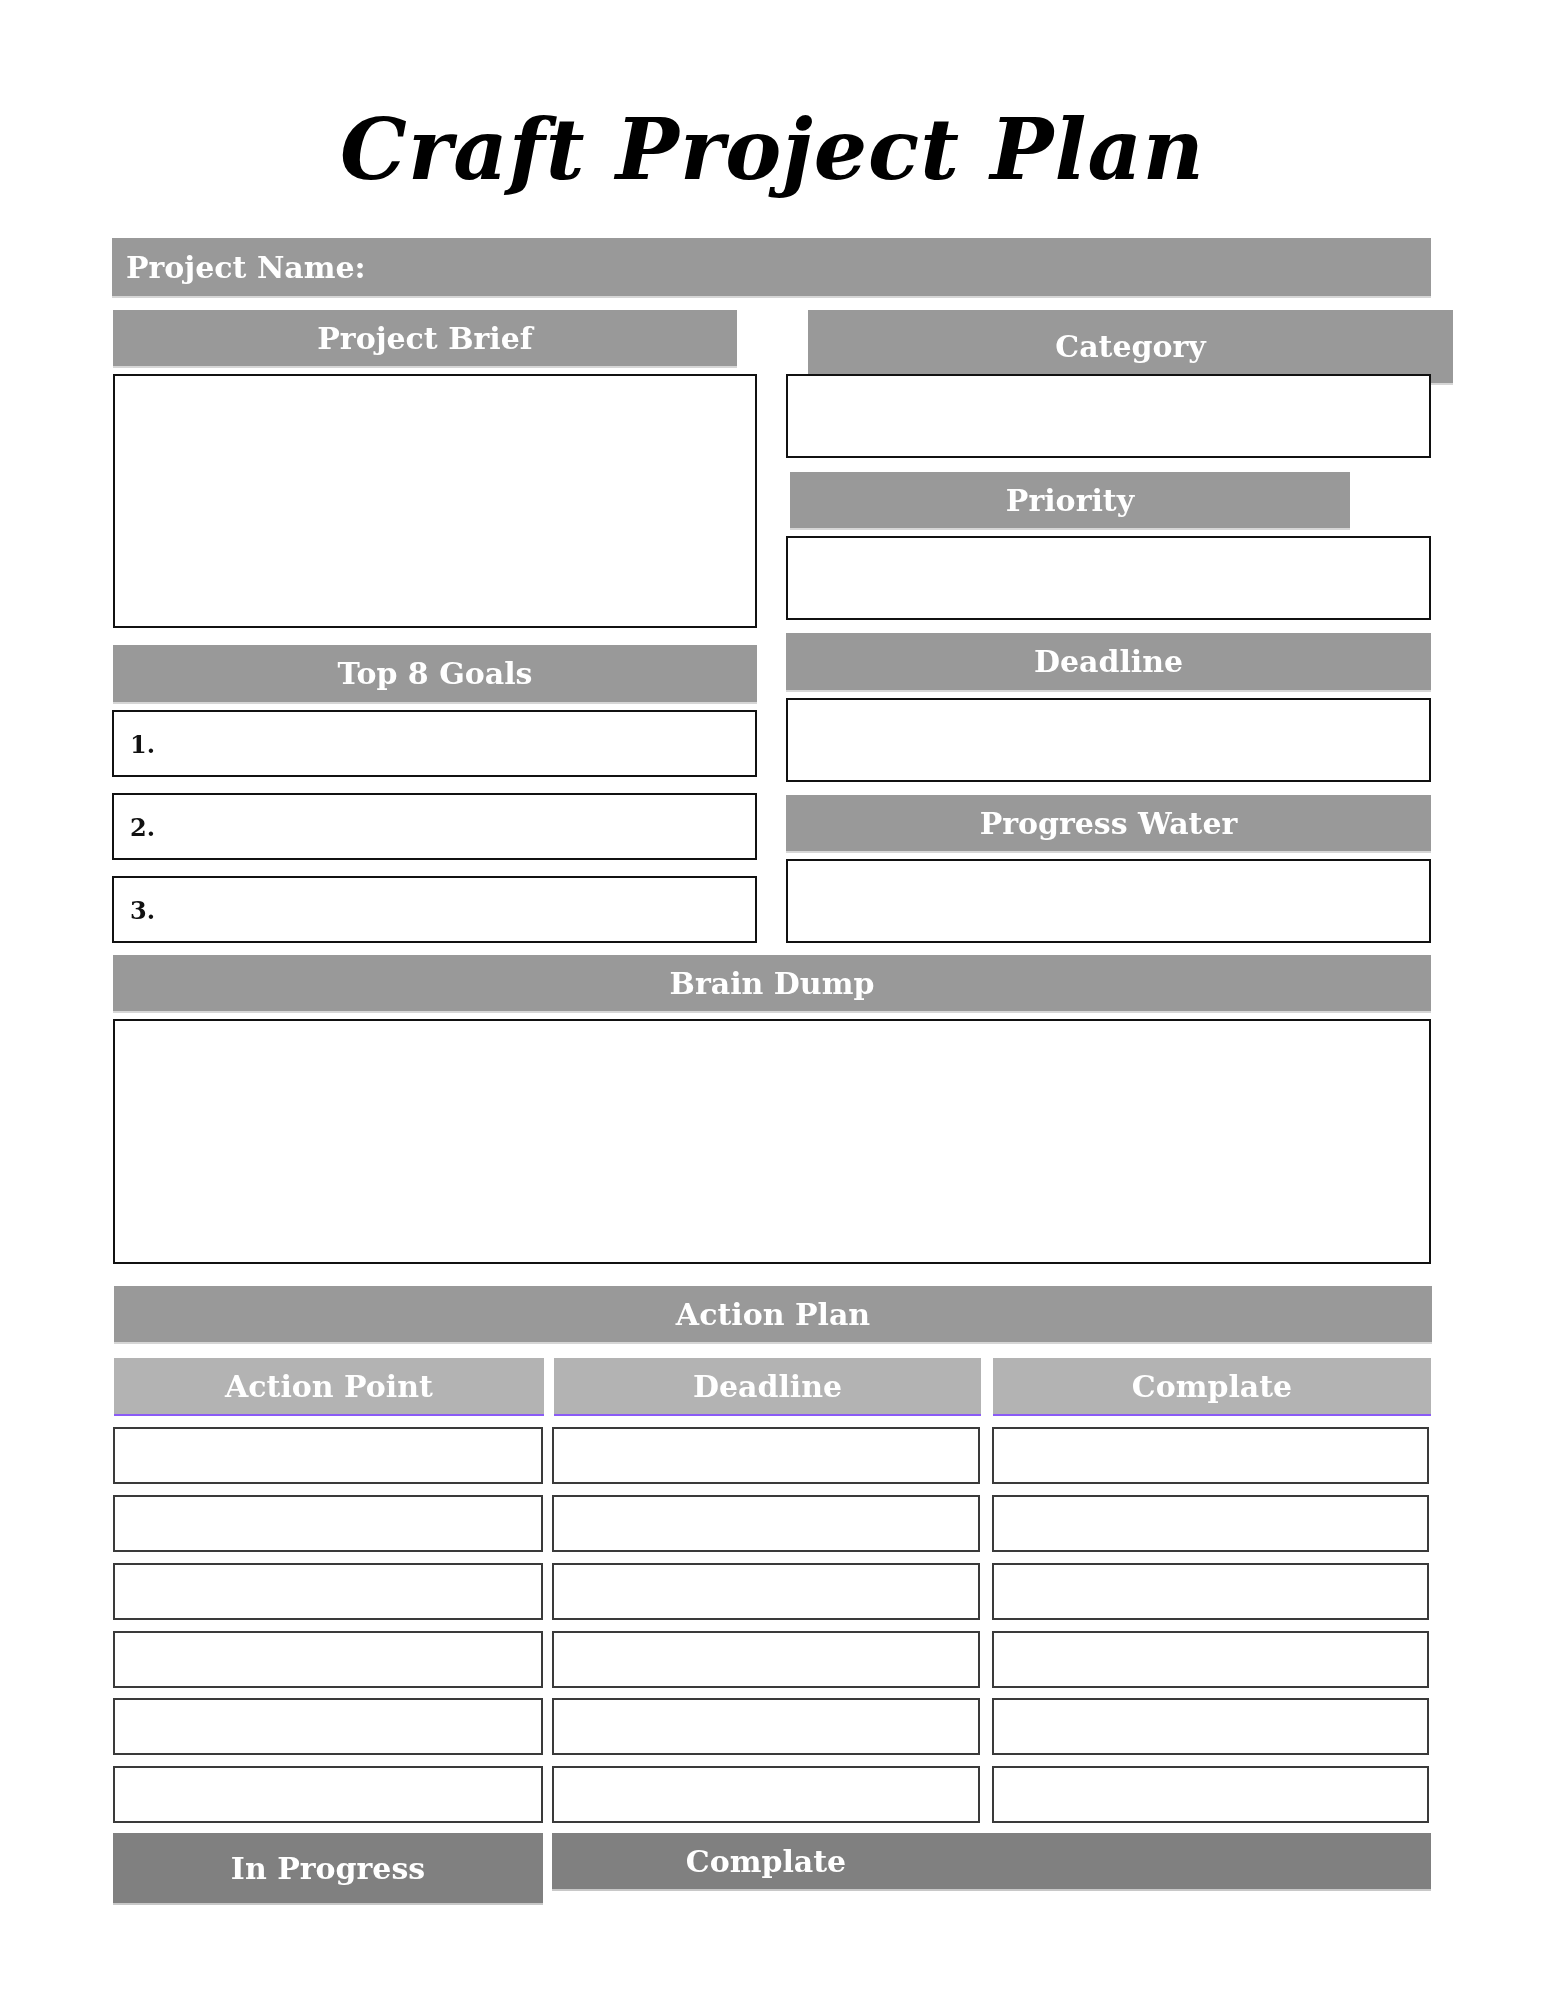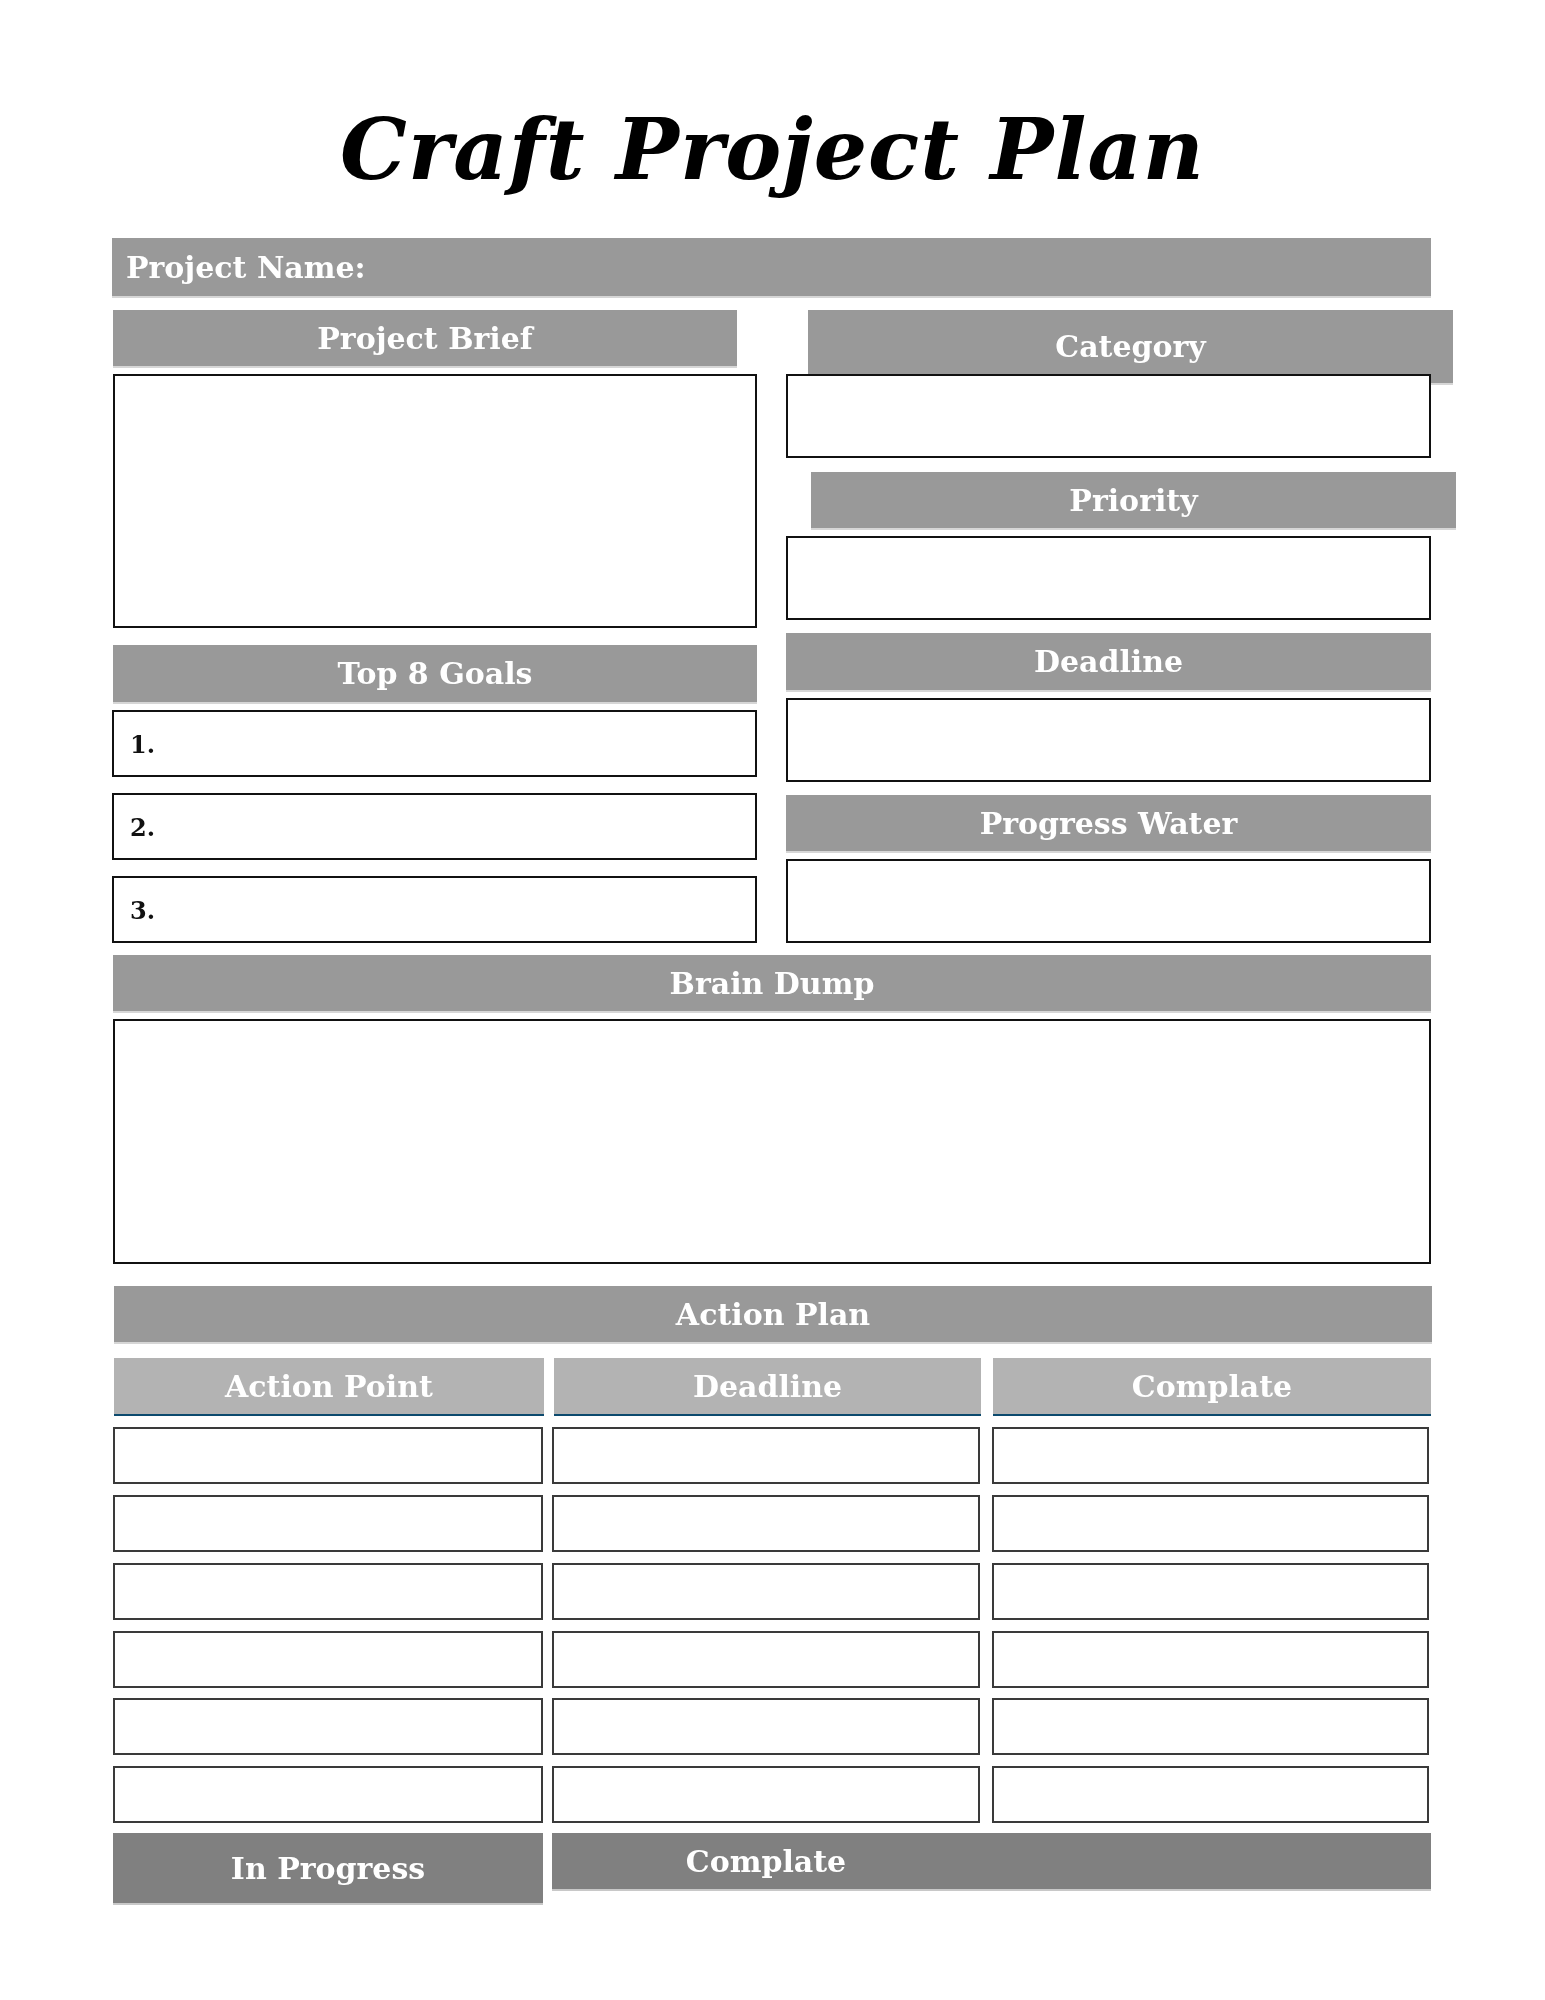--- a/index.html
+++ b/index.html
@@ -6,21 +6,21 @@
   body { width:1545px; height:2000px; position:relative; overflow:hidden;
          font-family:"DejaVu Serif", "Liberation Serif", serif; }
   .abs { position:absolute; box-sizing:border-box; }
   .title { left:0; width:1545px; top:100px; text-align:center;
            font-family:"DejaVu Serif", serif; font-style:italic; font-weight:bold;
            font-size:84px; letter-spacing:1px; color:#000; line-height:1.2; }
   .hdr { background:#999999; color:#ffffff; font-weight:bold; font-size:30px;
          display:flex; align-items:center; justify-content:center;
          border-bottom:2px solid #d6d6d6; }
   .hdr.left { justify-content:flex-start; padding-left:14px; }
-  .hdr.sub { background:#b3b3b3; border-bottom:2px solid #0c4a6e; }
+  .hdr.sub { background:#b3b3b3; border-bottom:2px solid #8b5cf6; }
   .hdr.foot { background:#808080; border-bottom:2px solid #c8c8c8; }
   .box { border:2px solid #111; background:#fff; }
   .cell { border:2px solid #3a3a3a; background:#fff; }
   .goal-num { position:absolute; left:16px; top:50%; transform:translateY(-50%);
               font-weight:bold; font-size:24px; color:#111; }
 </style>
 </head>
 <body>
 
 <div class="abs title">Craft Project Plan</div>
@@ -45,21 +45,21 @@
 </div>
 <div class="abs box" style="left:112px;top:876px;width:645px;height:67px;">
   <span class="goal-num">3.</span>
 </div>
 
 <div class="abs hdr" style="left:786px;top:310px;width:645px;height:75px;margin-left:22px;">
   <span>Category</span>
 </div>
 <div class="abs box" style="left:786px;top:374px;width:645px;height:84px;"></div>
 
-<div class="abs hdr" style="left:811px;top:472px;width:645px;height:58px;">
+<div class="abs hdr" style="left:790px;top:472px;width:560px;height:58px;">
   <span>Priority</span>
 </div>
 <div class="abs box" style="left:786px;top:536px;width:645px;height:84px;"></div>
 
 <div class="abs hdr" style="left:786px;top:633px;width:645px;height:59px;">
   <span>Deadline</span>
 </div>
 <div class="abs box" style="left:786px;top:698px;width:645px;height:84px;"></div>
 
 <div class="abs hdr" style="left:786px;top:795px;width:645px;height:58px;">

